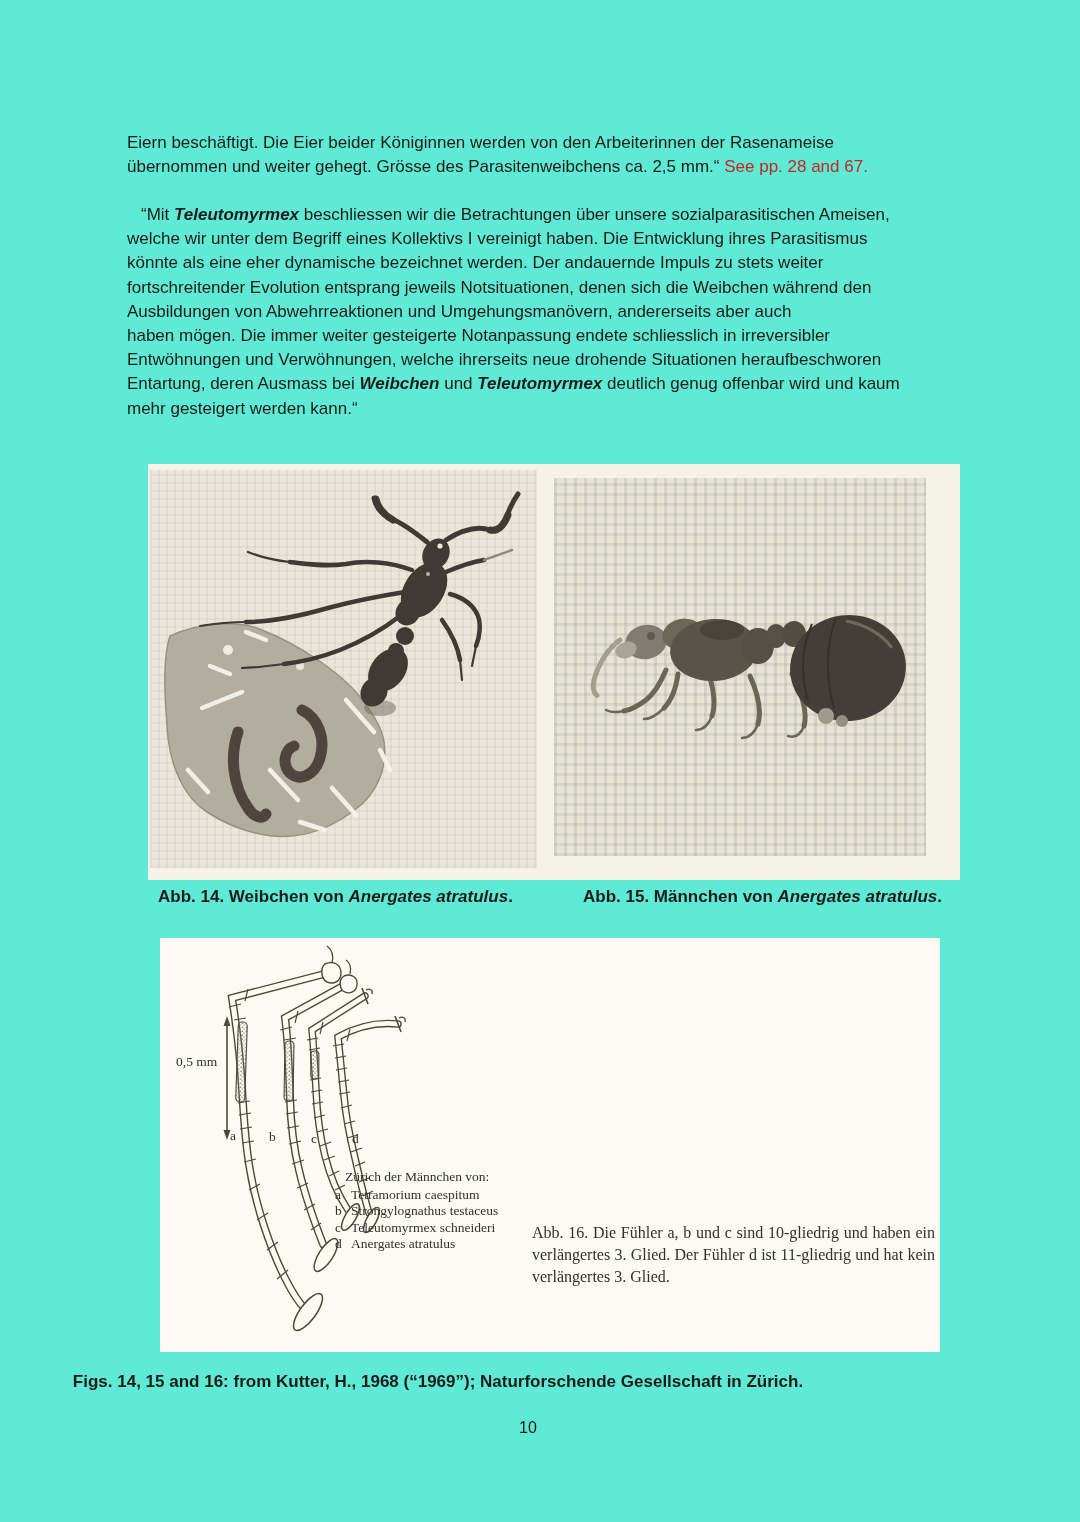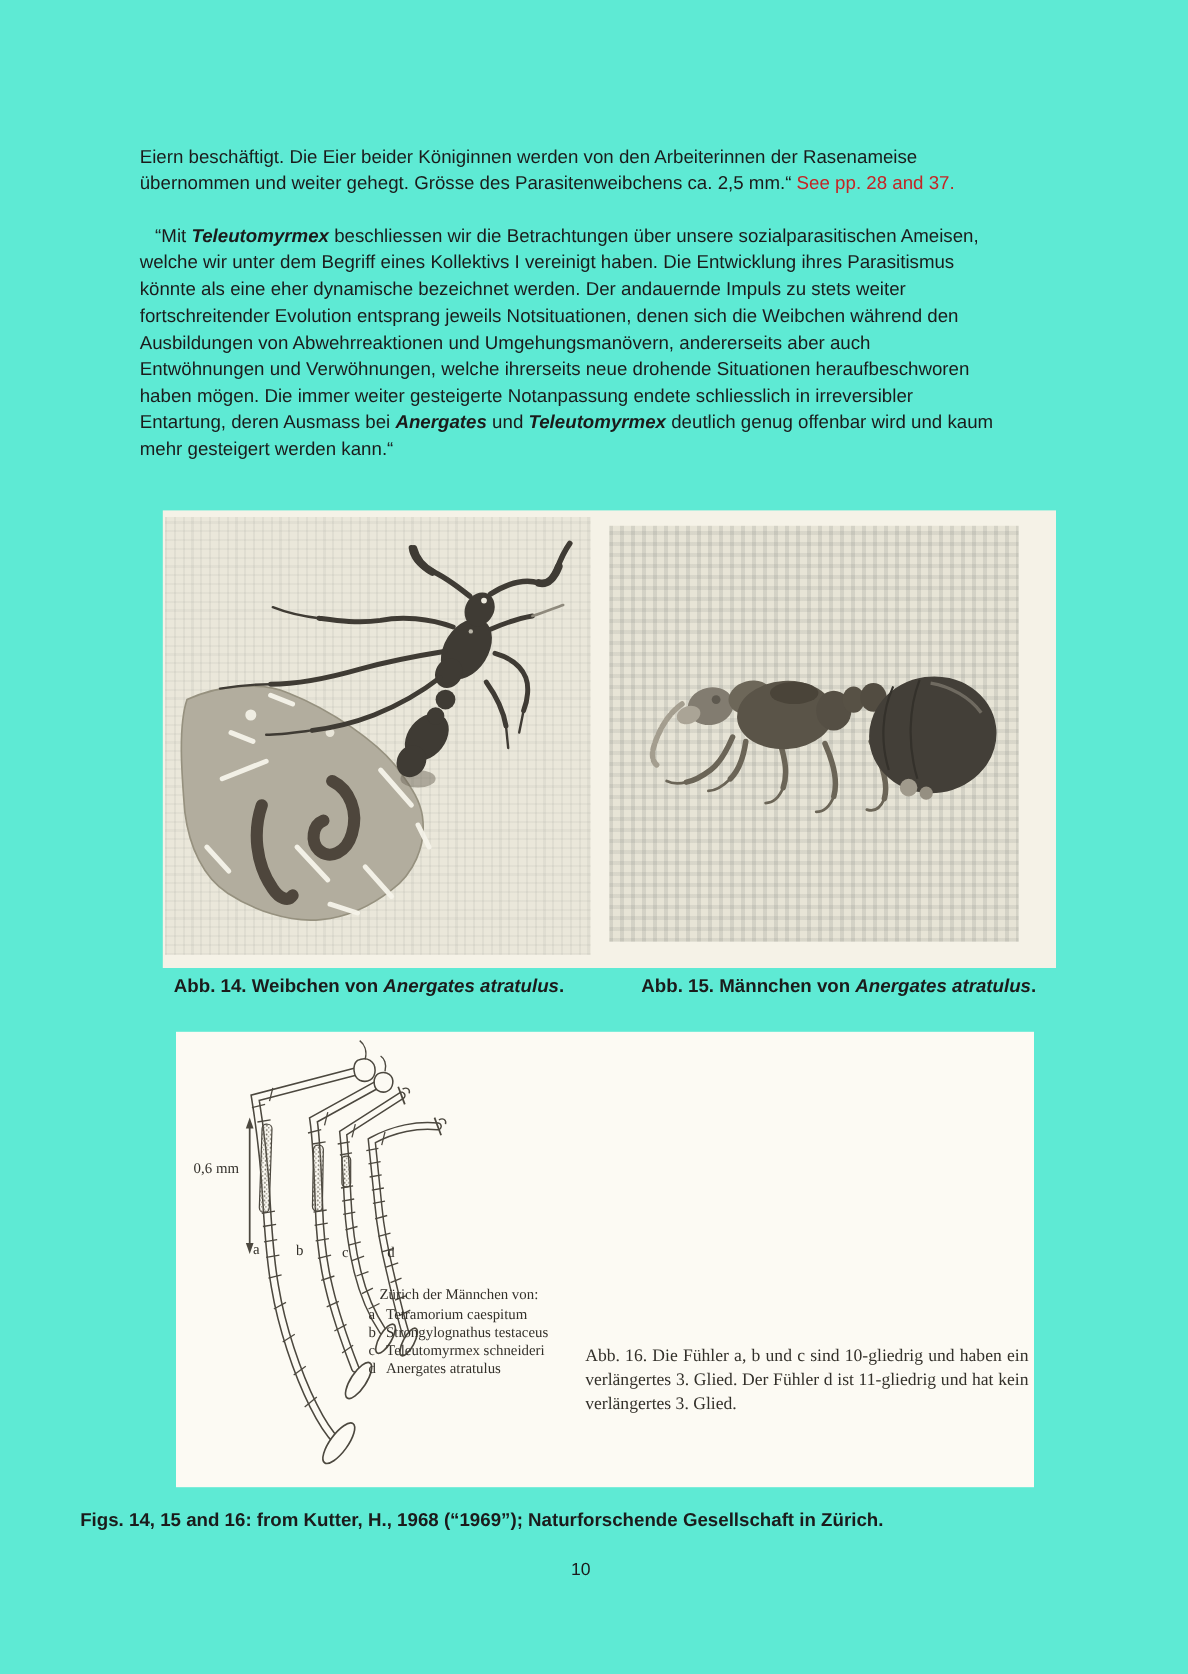--- a/index.html
+++ b/index.html
@@ -41,35 +41,35 @@
   #srccap{position:absolute;left:0;top:1372px;width:876px;text-align:center;font-weight:bold;font-size:17px;}
   #pageno{position:absolute;left:0;top:1419px;width:1056px;text-align:center;font-size:16px;}
 </style>
 </head>
 <body>
 
 <div id="page">
 
   <div id="para1" class="para">
     <div><span>Eiern beschäftigt. Die Eier beider Königinnen werden von den Arbeiterinnen der Rasenameise</span></div>
-    <div><span>übernommen und weiter gehegt. Grösse des Parasitenweibchens ca. 2,5 mm.“ </span><span class="red">See pp. 28 and 37.</span></div>
+    <div><span>übernommen und weiter gehegt. Grösse des Parasitenweibchens ca. 2,5 mm.“ </span><span class="red">See pp. 28 and 67.</span></div>
   </div>
 
   <div id="para2" class="para">
     <div class="l1">
       <span>“Mit </span><span class="it">Teleutomyrmex</span><span> beschliessen wir die Betrachtungen über unsere sozialparasitischen Ameisen,</span>
     </div>
     <div>welche wir unter dem Begriff eines Kollektivs I vereinigt haben. Die Entwicklung ihres Parasitismus</div>
     <div>könnte als eine eher dynamische bezeichnet werden. Der andauernde Impuls zu stets weiter</div>
     <div>fortschreitender Evolution entsprang jeweils Notsituationen, denen sich die Weibchen während den</div>
     <div>Ausbildungen von Abwehrreaktionen und Umgehungsmanövern, andererseits aber auch</div>
+    <div>haben mögen. Die immer weiter gesteigerte Notanpassung endete schliesslich in irreversibler</div>
     <div>Entwöhnungen und Verwöhnungen, welche ihrerseits neue drohende Situationen heraufbeschworen</div>
-    <div>haben mögen. Die immer weiter gesteigerte Notanpassung endete schliesslich in irreversibler</div>
     <div>
-      <span>Entartung, deren Ausmass bei </span><span class="it">Anergates</span><span> und </span><span class="it">Teleutomyrmex</span><span> deutlich genug offenbar wird und kaum</span>
+      <span>Entartung, deren Ausmass bei </span><span class="it">Weibchen</span><span> und </span><span class="it">Teleutomyrmex</span><span> deutlich genug offenbar wird und kaum</span>
     </div>
     <div>mehr gesteigert werden kann.“</div>
   </div>
 
   <div id="photos">
 
     <div id="photo14" class="photo">
       <svg width="387" height="398" viewBox="0 0 387 398">
 
         <path d="M 20,166 C 50,152 90,150 112,160 C 150,175 195,205 214,232 C 224,246 232,258 234,272 C 238,300 225,325 206,339 C 188,353 165,364 142,366 C 112,369 80,357 57,342 C 35,328 22,300 18,268 C 15,232 12,190 20,166 Z" fill="#b2ad9e" stroke="#96917f" stroke-width="1.5"></path>
@@ -267,21 +267,21 @@
         <path d="M 172,25 C 174,17 171,11 167,8" fill="none" stroke-width="1.3"></path>
         <path d="M 184,38 C 192,35 198,40 197,47 C 196,54 189,57 183,53 C 179,49 179,41 184,38 Z" stroke-width="1.4"></path>
         <path d="M 190,36 C 192,29 189,24 186,22" fill="none" stroke-width="1.3"></path>
         <line x1="202" y1="50" x2="208" y2="66" stroke-width="1.6"></line>
         <path d="M 206,52 C 210,50 213,52 212,56" fill="none" stroke-width="1.3"></path>
         <line x1="235" y1="78" x2="241" y2="94" stroke-width="1.6"></line>
         <path d="M 239,80 C 243,78 246,80 245,84" fill="none" stroke-width="1.3"></path>
       </g>
     </svg>
 
-    <span class="scale-label">0,6 mm</span>
+    <span class="scale-label">0,5 mm</span>
     <span class="ant-label" id="al-a">a</span>
     <span class="ant-label" id="al-b">b</span>
     <span class="ant-label" id="al-c">c</span>
     <span class="ant-label" id="al-d">d</span>
 
     <div class="legend">
       <div class="legend-title">Zürich der Männchen von:</div>
       <div class="legend-row"><span class="k">a</span><span>Tetramorium caespitum</span></div>
       <div class="legend-row"><span class="k">b</span><span>Strongylognathus testaceus</span></div>
       <div class="legend-row"><span class="k">c</span><span>Teleutomyrmex schneideri</span></div>

